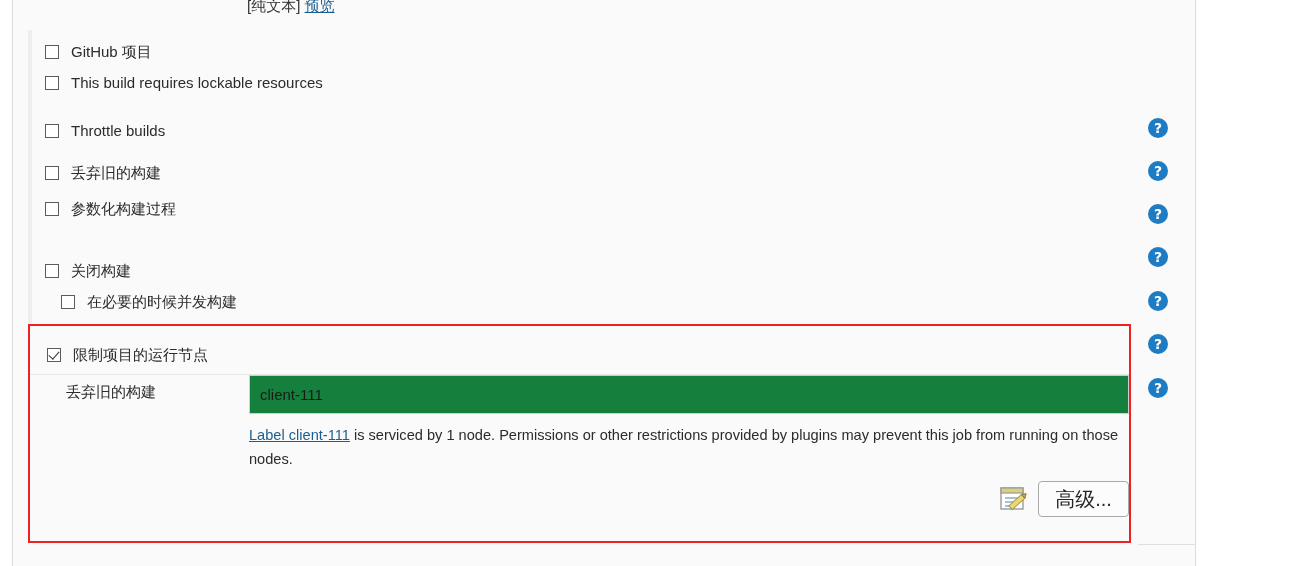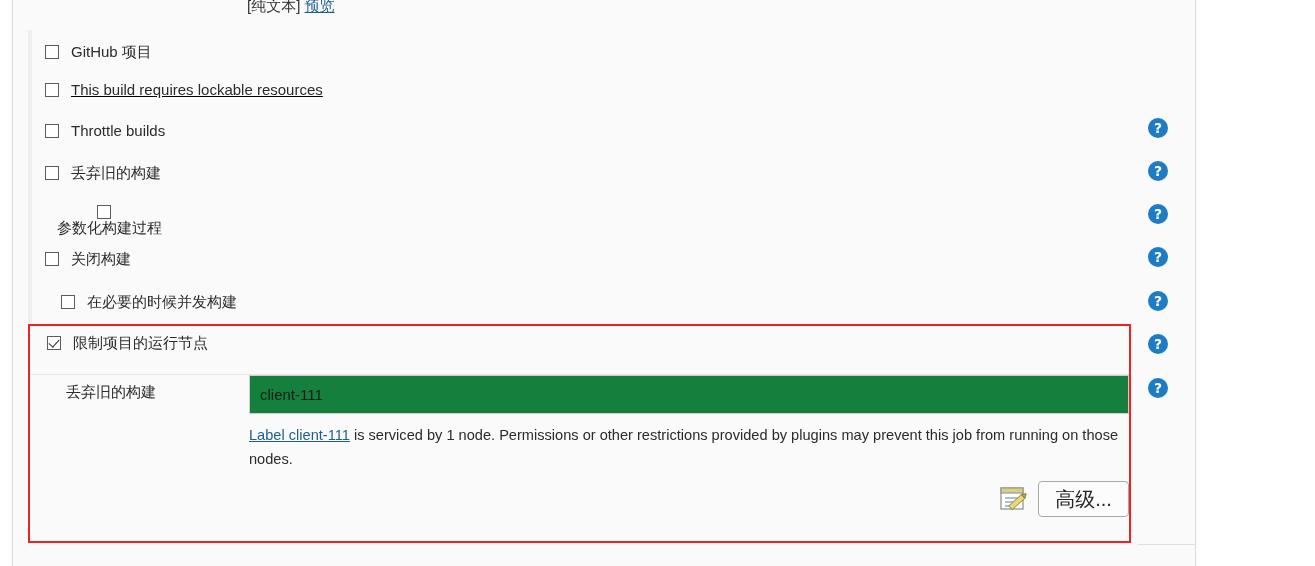--- a/index.html
+++ b/index.html
@@ -150,21 +150,21 @@
     width: 1103px;
     height: 219px;
     border: 2px solid #ee2222;
     box-sizing: border-box;
     background: #fbfafa;
   }
 
   .restrict-row {
     position: absolute;
     left: 17px;
-    top: 8px;
+    top: 20px;
     display: flex;
     align-items: center;
     white-space: nowrap;
   }
 
   .sub-sep {
     position: absolute;
     left: 0px;
     top: 48px;
     width: 1099px;
@@ -263,37 +263,37 @@
   <div class="preview-line">
     <span class="plain">[纯文本]</span>
     <span class="preview-link">预览</span>
   </div>
 
   <div id="checkbox-stack">
       <div class="cb-row" style="top: 41px;">
         <span class="cbx"></span>
         <span class="cb-label">GitHub 项目</span>
       </div>
-      <div class="cb-row" style="top: 79px; text-decoration: underline;">
+      <div class="cb-row" style="top: 72px;">
         <span class="cbx"></span>
         <span class="cb-label">This build requires lockable resources</span>
       </div>
       <div class="cb-row" style="top: 120px; justify-content: flex-end;">
         <span class="cbx"></span>
         <span class="cb-label">Throttle builds</span>
       </div>
       <div class="cb-row" style="top: 162px;">
         <span class="cbx"></span>
         <span class="cb-label">丢弃旧的构建</span>
       </div>
-      <div class="cb-row" style="top: 205px; flex-direction: column;">
+      <div class="cb-row" style="top: 198px;">
         <span class="cbx"></span>
         <span class="cb-label">参数化构建过程</span>
       </div>
-      <div class="cb-row" style="top: 248px;">
+      <div class="cb-row" style="top: 260px;">
         <span class="cbx"></span>
         <span class="cb-label">关闭构建</span>
       </div>
       <div class="cb-row" style="top: 291px; margin-left: 16px;">
         <span class="cbx"></span>
         <span class="cb-label">在必要的时候并发构建</span>
       </div>
     </div>
 
   <div id="help-stack">

